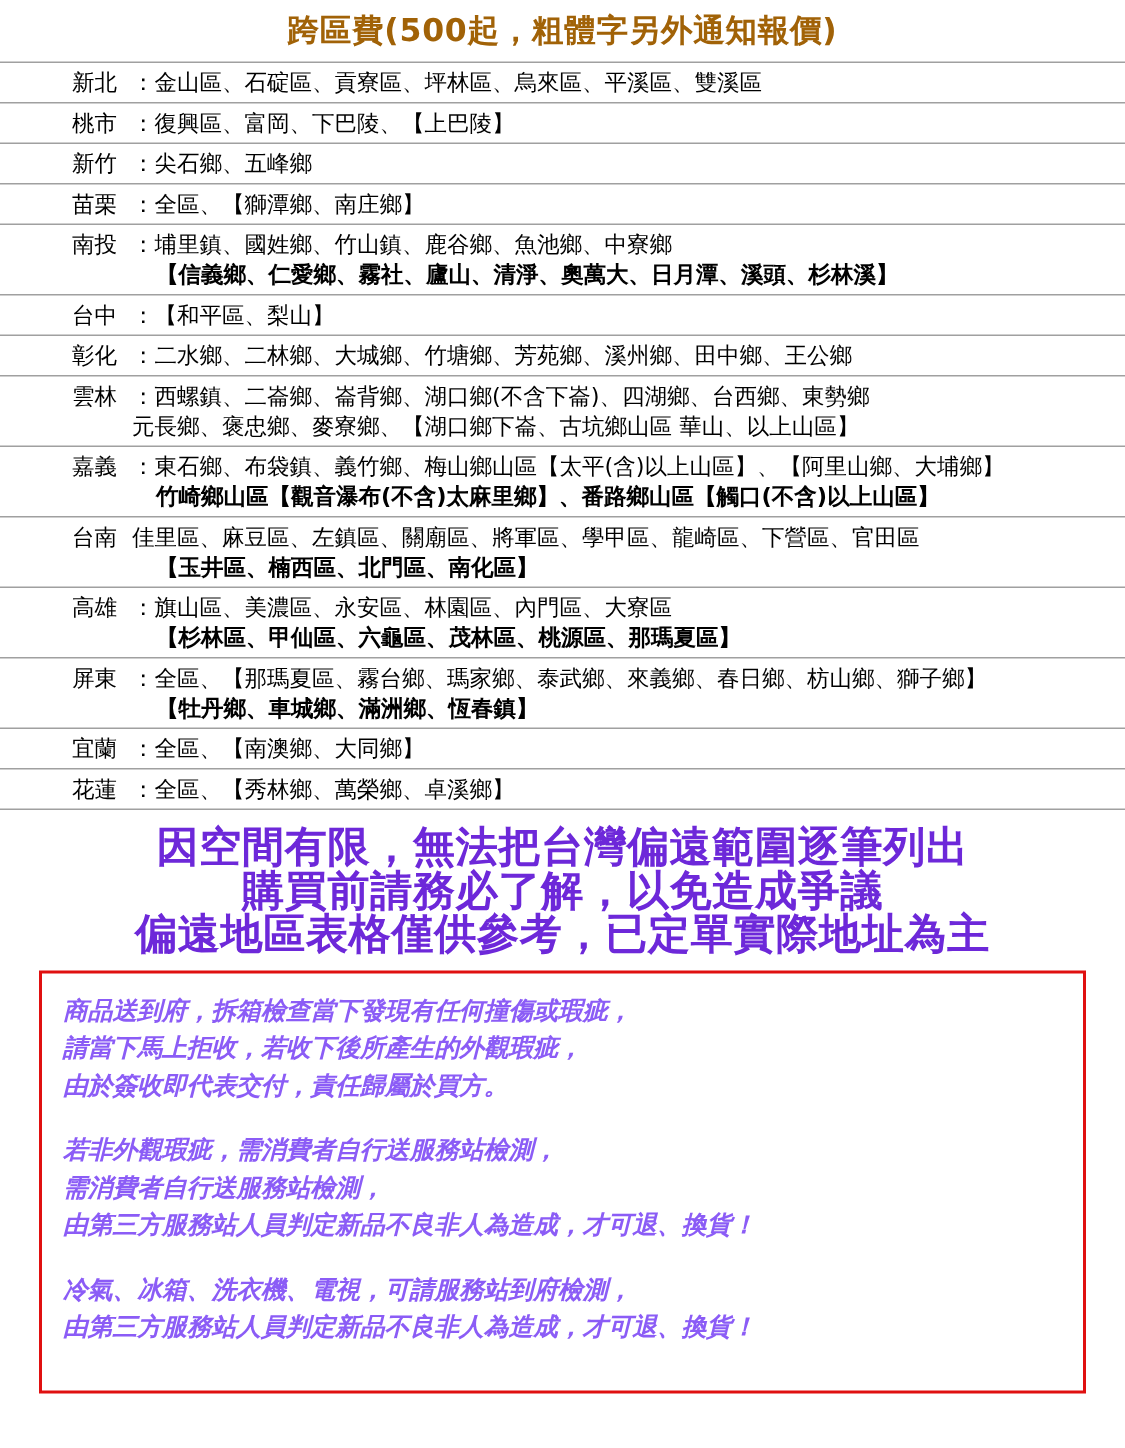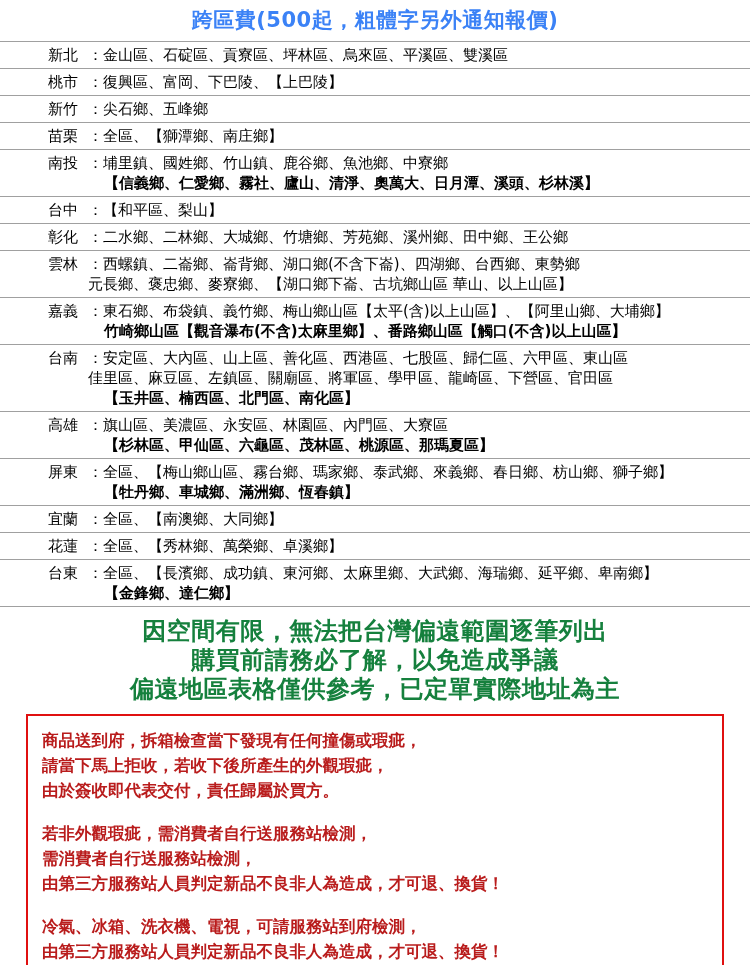--- a/index.html
+++ b/index.html
@@ -18,21 +18,21 @@
     position: relative;
     background: #ffffff;
     box-sizing: border-box;
   }
   .title {
     text-align: center;
     font-size: 21px;
     font-weight: bold;
     letter-spacing: 0.5px;
     padding: 6px 0 7px 0;
-    color: #3b82f6;
+    color: #a16207;
   }
   .row {
     display: flex;
     align-items: stretch;
     border-top: 1px solid #a0a0a0;
     padding-left: 44px;
   }
   .row:first-child {
     border-top: 1px solid #a0a0a0;
   }
@@ -60,39 +60,40 @@
     white-space: nowrap;
   }
   .content .ln.bold {
     font-weight: bold;
   }
   .content .ln.indent {
     padding-left: 16px;
   }
   .warning {
     text-align: center;
-    color: #15803d;
-    font-weight: bold;
-    font-size: 24px;
+    color: #6d28d9;
+    font-weight: bold;
+    font-size: 28px;
     line-height: 29px;
     padding: 10px 0 6px 0;
     letter-spacing: 0.5px;
   }
   .notice-box {
     margin: 4px 26px 10px 26px;
     border: 2px solid #e01010;
     padding: 12px 14px 14px 14px;
     box-sizing: border-box;
   }
   .notice-para {
-    color: #b91c1c;
+    color: #8b5cf6;
     font-weight: bold;
     font-size: 16.5px;
     line-height: 25px;
     margin: 0 0 18px 0;
+    font-style: italic;
   }
   .notice-para:last-child {
     margin-bottom: 16px;
   }
   .notice-para .ln {
     display: block;
     white-space: nowrap;
   }
 </style>
 </head>
@@ -157,56 +158,48 @@
       <div class="row">
         <div class="label">嘉義</div>
         <div class="content">
           <span class="ln">：東石鄉、布袋鎮、義竹鄉、梅山鄉山區【太平(含)以上山區】、【阿里山鄉、大埔鄉】</span>
           <span class="ln bold indent">竹崎鄉山區【觀音瀑布(不含)太麻里鄉】、番路鄉山區【觸口(不含)以上山區】</span>
         </div>
       </div>
       <div class="row">
         <div class="label">台南</div>
         <div class="content">
-          <span class="ln">：安定區、大內區、山上區、善化區、西港區、七股區、歸仁區、六甲區、東山區</span>
           <span class="ln">佳里區、麻豆區、左鎮區、關廟區、將軍區、學甲區、龍崎區、下營區、官田區</span>
           <span class="ln bold indent">【玉井區、楠西區、北門區、南化區】</span>
         </div>
       </div>
       <div class="row">
         <div class="label">高雄</div>
         <div class="content">
           <span class="ln">：旗山區、美濃區、永安區、林園區、內門區、大寮區</span>
           <span class="ln bold indent">【杉林區、甲仙區、六龜區、茂林區、桃源區、那瑪夏區】</span>
         </div>
       </div>
       <div class="row">
         <div class="label">屏東</div>
         <div class="content">
-          <span class="ln">：全區、【梅山鄉山區、霧台鄉、瑪家鄉、泰武鄉、來義鄉、春日鄉、枋山鄉、獅子鄉】</span>
+          <span class="ln">：全區、【那瑪夏區、霧台鄉、瑪家鄉、泰武鄉、來義鄉、春日鄉、枋山鄉、獅子鄉】</span>
           <span class="ln bold indent">【牡丹鄉、車城鄉、滿洲鄉、恆春鎮】</span>
         </div>
       </div>
       <div class="row">
         <div class="label">宜蘭</div>
         <div class="content">
           <span class="ln">：全區、【南澳鄉、大同鄉】</span>
         </div>
       </div>
       <div class="row">
         <div class="label">花蓮</div>
         <div class="content">
           <span class="ln">：全區、【秀林鄉、萬榮鄉、卓溪鄉】</span>
-        </div>
-      </div>
-      <div class="row">
-        <div class="label">台東</div>
-        <div class="content">
-          <span class="ln">：全區、【長濱鄉、成功鎮、東河鄉、太麻里鄉、大武鄉、海瑞鄉、延平鄉、卑南鄉】</span>
-          <span class="ln bold indent">【金鋒鄉、達仁鄉】</span>
         </div>
       </div>
     </div>
 
   <div class="warning">
 
   <div>因空間有限，無法把台灣偏遠範圍逐筆列出</div>
       <div>購買前請務必了解，以免造成爭議</div>
       <div>偏遠地區表格僅供參考，已定單實際地址為主</div>
     </div>

